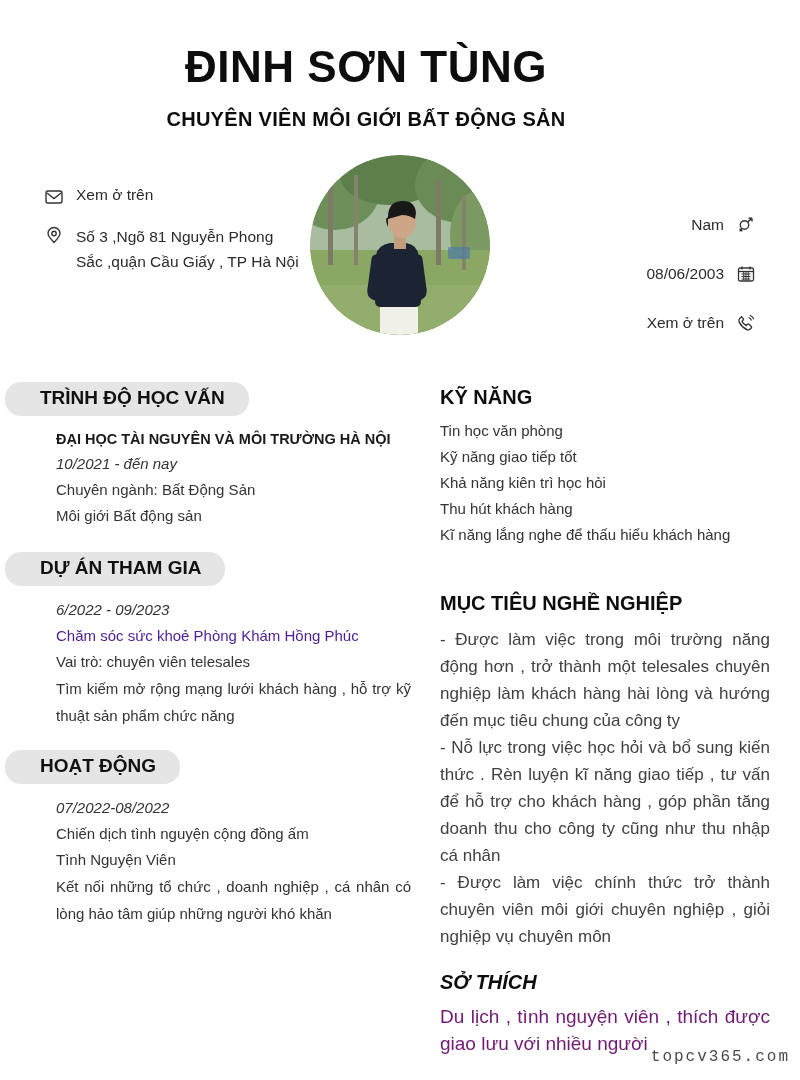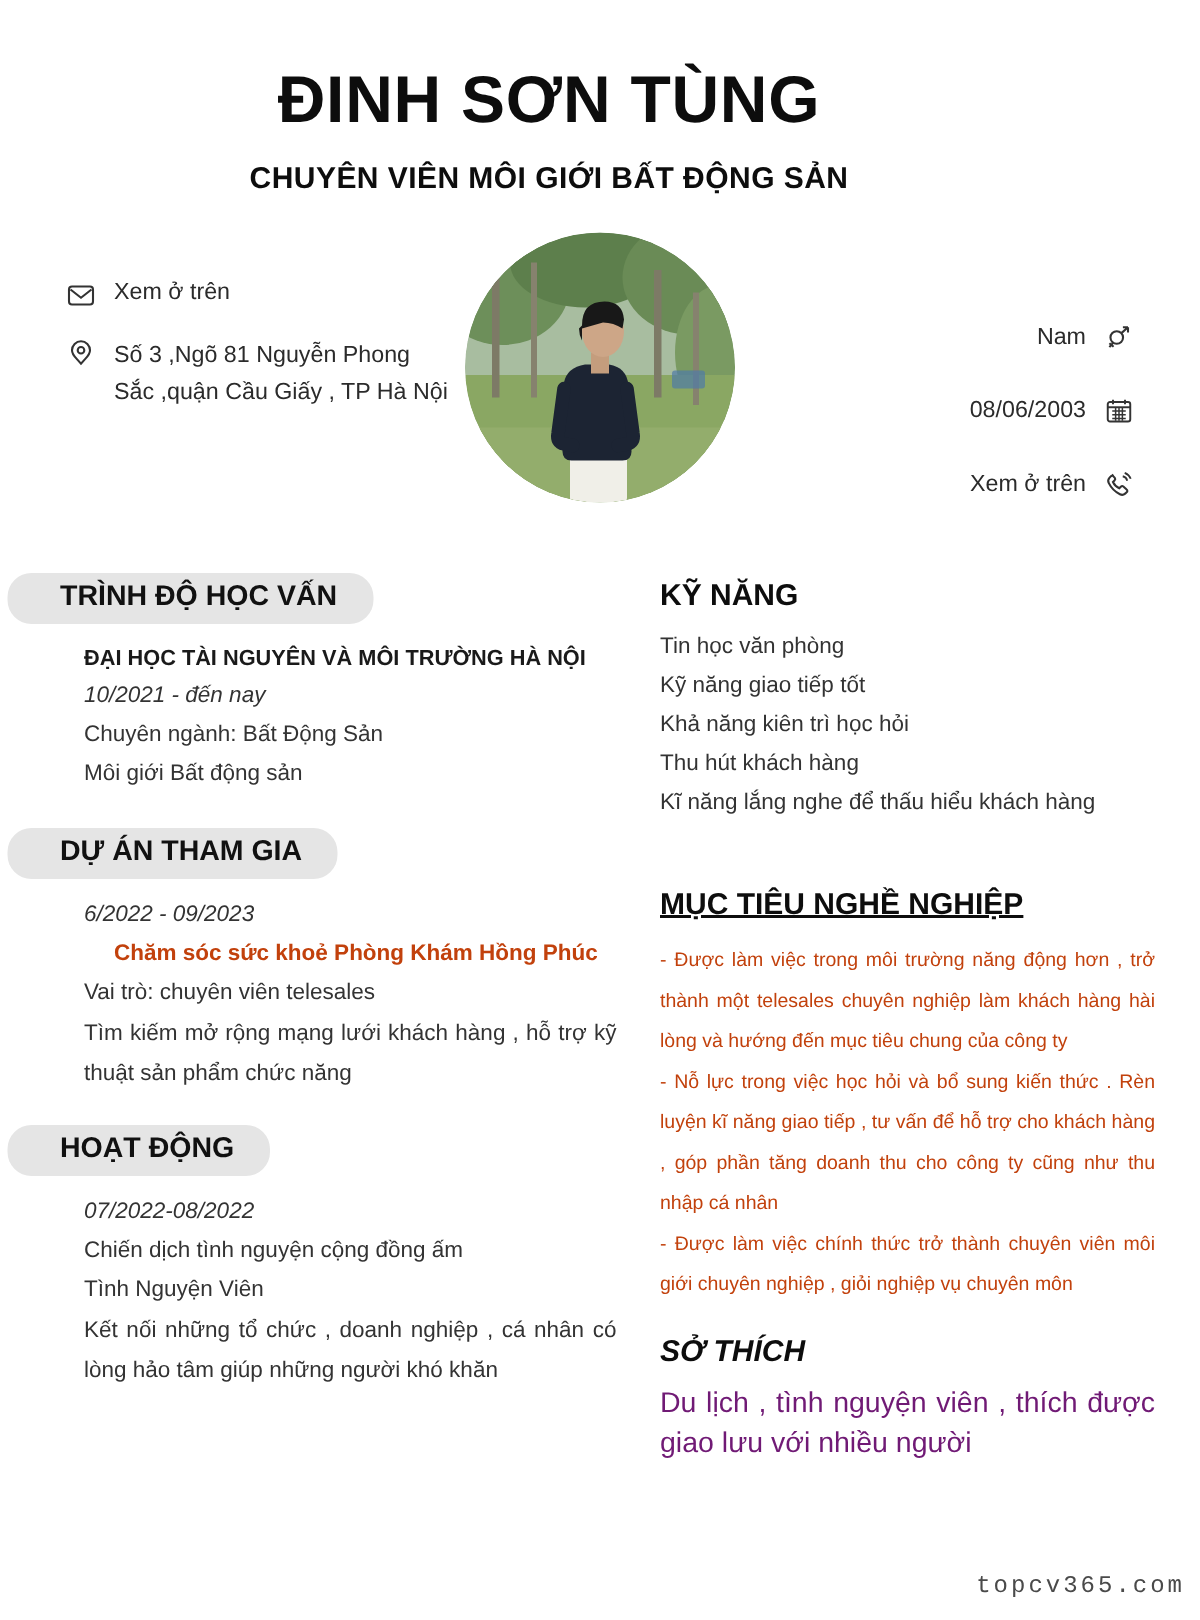--- a/index.html
+++ b/index.html
@@ -46,34 +46,34 @@
 
   .pill {
     display:inline-block;
     background:#e5e5e5;
     border-radius:16px;
     padding:5px 24px 7px 35px;
     font-size:19px; font-weight:bold; color:#111;
   }
   .sec-body { margin-left:51px; margin-right:4px; margin-top:11px; }
   .line { font-size:15px; line-height:26px; color:#333; }
-  .line.bold { font-weight:bold; color:#c2410c;margin-left:20px; }
+  .line.bold { font-weight:normal; color:#4c1d95; }
   .line.small-bold { font-size:14.5px; font-weight:bold; color:#1a1a1a; line-height:24px; }
   .line.italic { font-style:italic; }
   .line.justify { text-align:justify; line-height:27px; }
   .gap-edu  { margin-top:23px; }
   .gap-proj { margin-top:21px; }
 
   .r-head { font-size:20px; font-weight:bold; color:#0d0d0d; margin-top:4px; }
-  .r-head.mt1 { margin-top:44px;text-decoration:underline; }
+  .r-head.mt1 { margin-top:44px; }
   .r-head.mt2 { margin-top:21px;font-style:italic; }
   .skill-list { list-style:none; margin-top:9px; }
   .skill-list li { font-size:15px; line-height:26px; color:#333; }
   .obj-text { margin-top:11px; }
-  .obj-text p { font-size:13px; line-height:27px; color:#c2410c; text-align:justify; }
+  .obj-text p { font-size:17px; line-height:27px; color:#404040; text-align:justify; }
   .hobby-text { margin-top:9px; font-size:19px; line-height:27px; color:#701a75; text-align:justify; }
 
   
   .watermark {
     position:absolute; right:10px; bottom:14px;
     font-family:"Liberation Mono","DejaVu Sans Mono",monospace;
     font-size:16px; letter-spacing:2px; color:#4a4a4a;
   }
 </style>
 </head>

